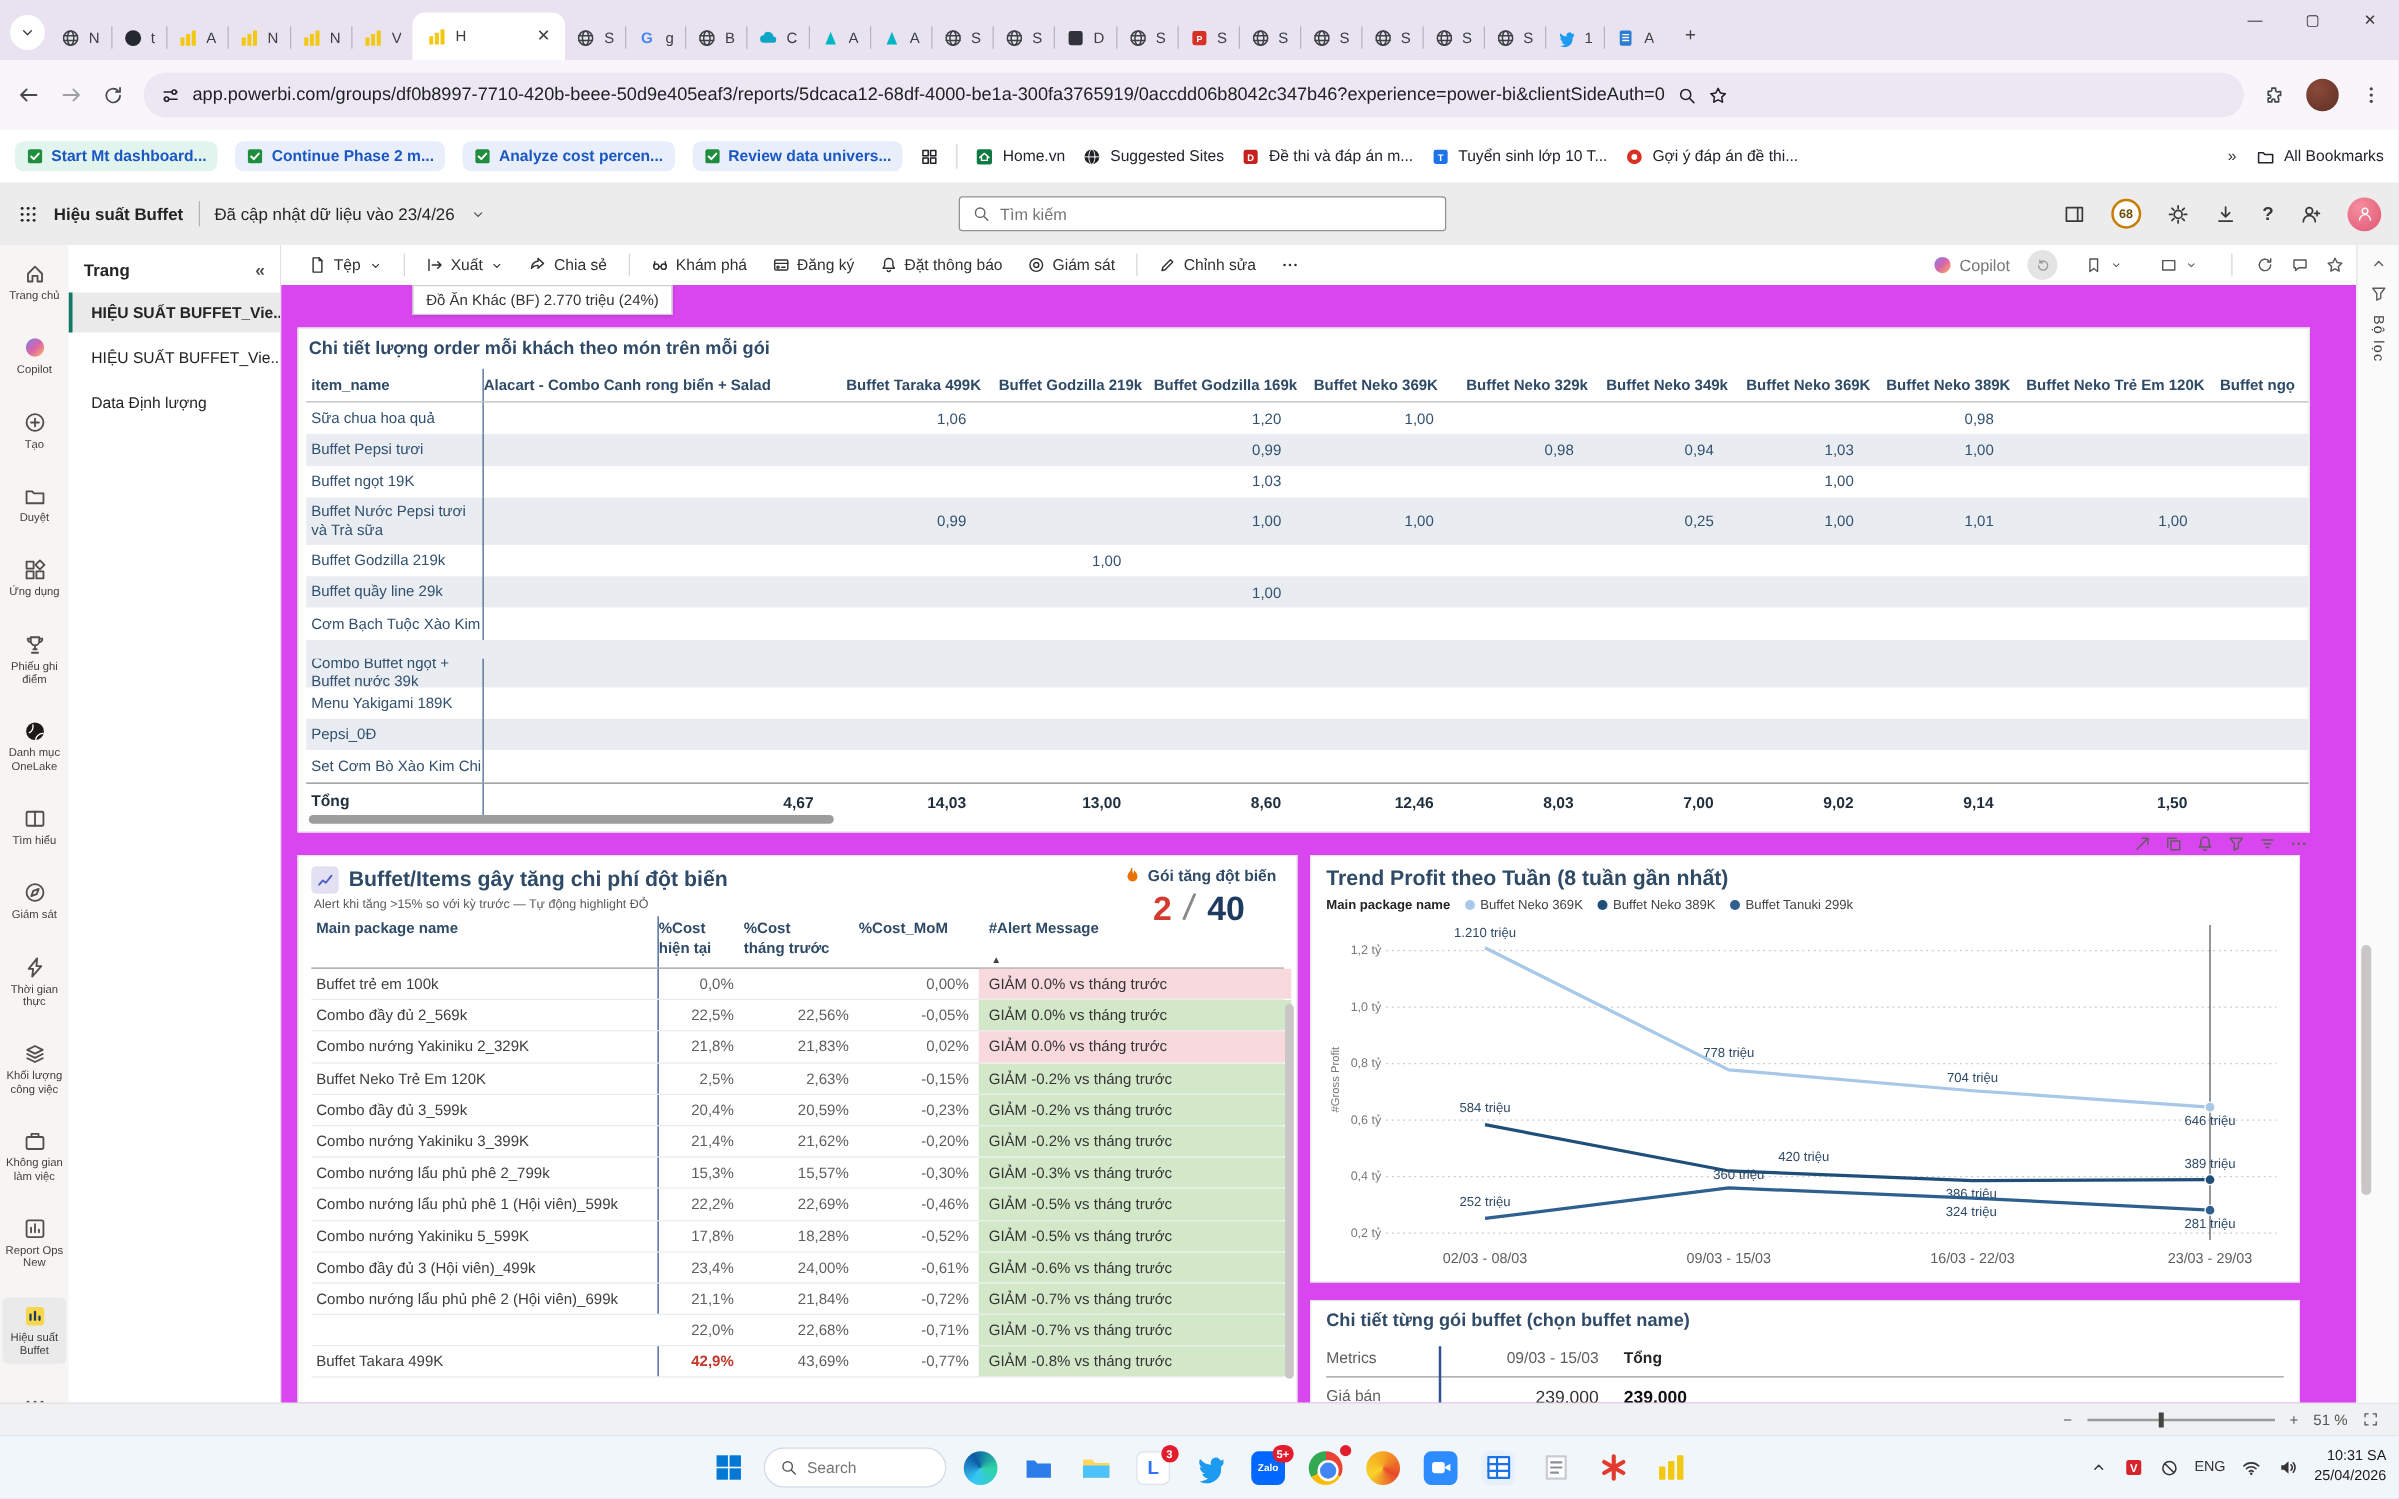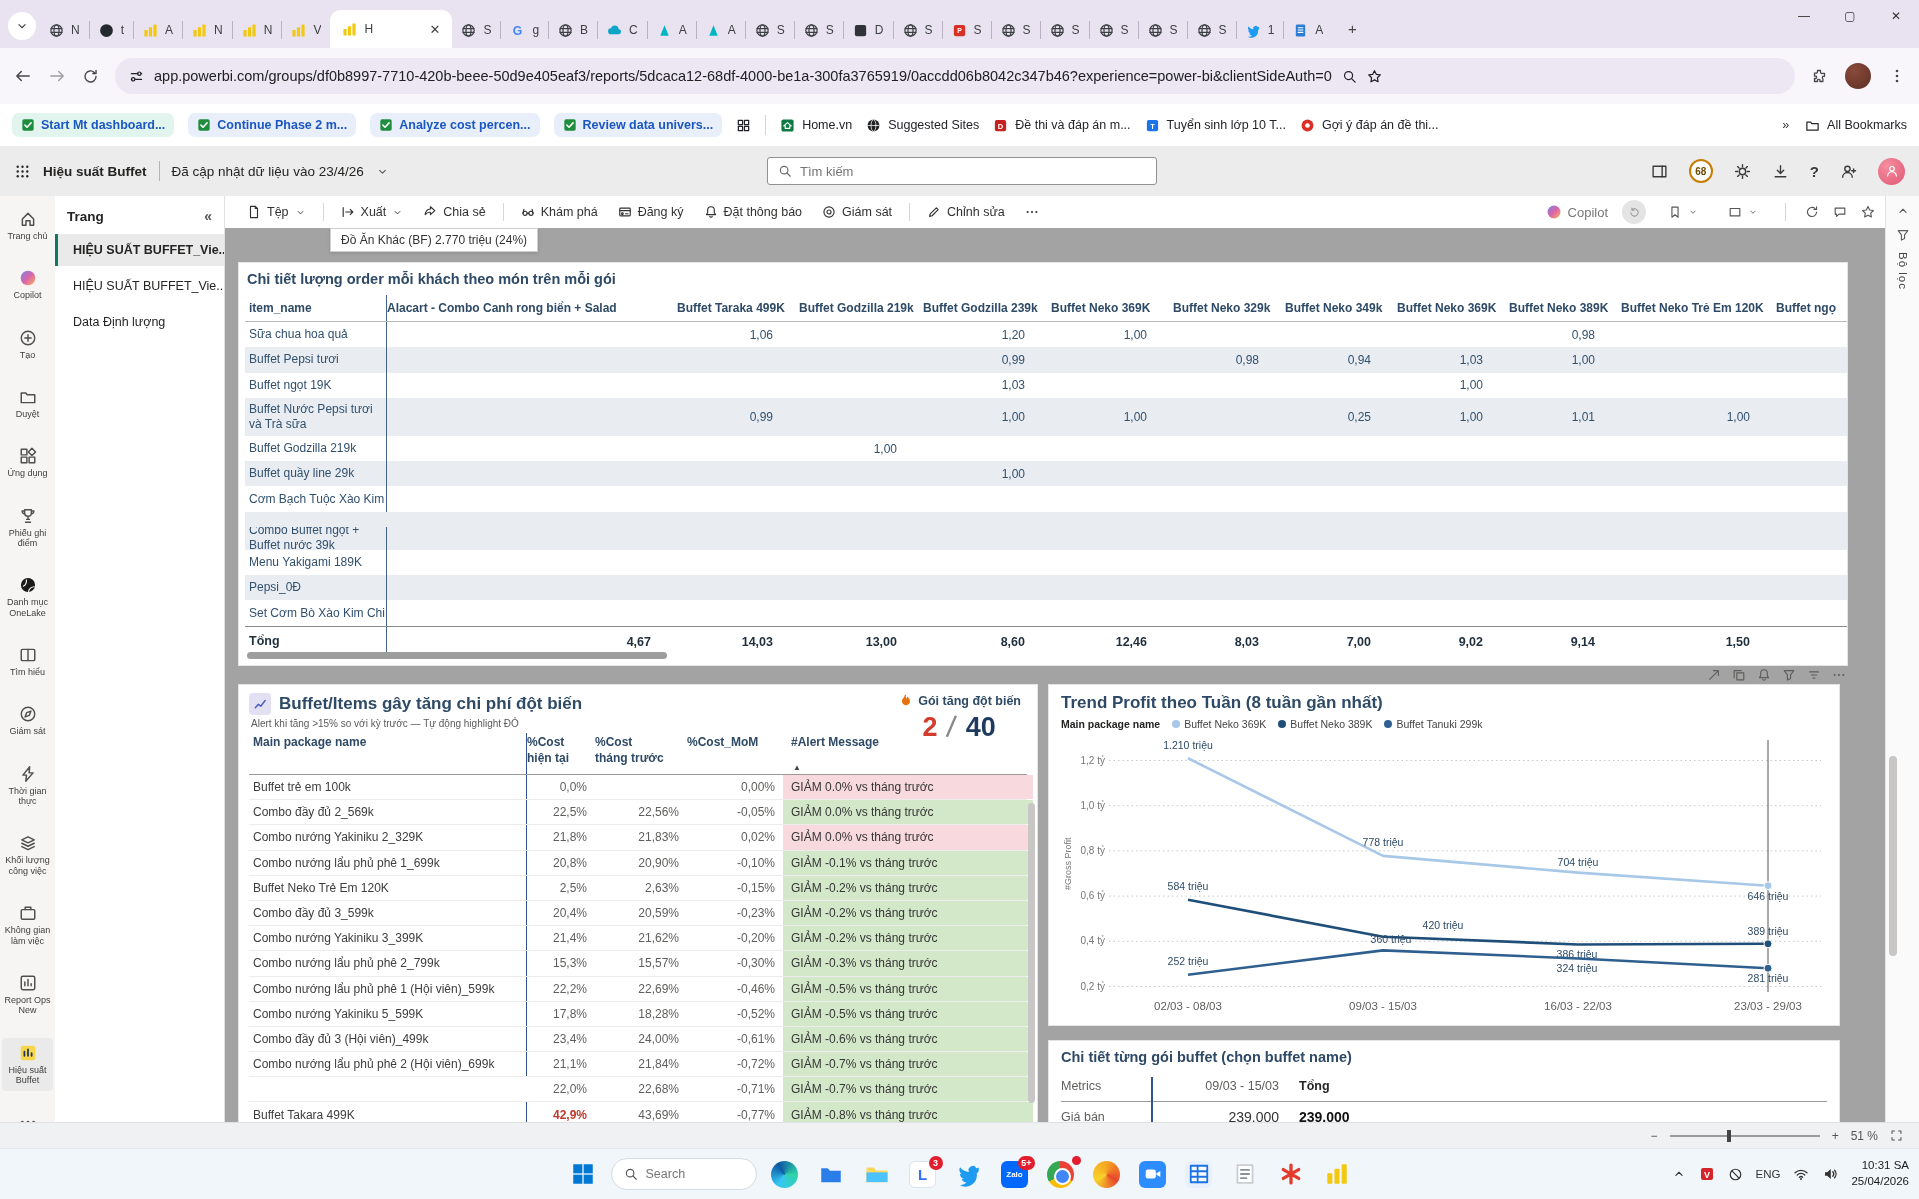--- a/index.html
+++ b/index.html
@@ -61,21 +61,21 @@
 .pageitem.active{background:#eaeaea;border-left:3px solid #117865;font-weight:bold}
 .main{flex:1;display:flex;flex-direction:column;min-width:0}
 .pbitools{height:32px;background:#fff;display:flex;align-items:center;padding:0 10px 0 14px;gap:4px;font-size:12.5px;color:#323130;flex:0 0 auto}
 .toolitem{display:flex;align-items:center;gap:6px;padding:4px 8px;border-radius:3px;white-space:nowrap}
 .tooldiv{width:1px;height:18px;background:#d6d6d6;margin:0 5px}
 .toolright{margin-left:auto;display:flex;align-items:center;gap:14px;color:#555}
 .copilotbtn{display:flex;align-items:center;gap:6px;color:#777;font-size:13px}
 .resetbtn{width:24px;height:24px;border-radius:50%;background:#e4e4e4;display:flex;align-items:center;justify-content:center;color:#999}
 
 
-.canvas{flex:1;position:relative;background:#a3a3a3;overflow:hidden}
+.canvas{flex:1;position:relative;background:#d946ef;overflow:hidden}
 .vcard{position:absolute;background:#fff;border:1px solid #e4e4e4}
 .chip{position:absolute;left:105px;top:0;background:#fff;border:1px solid #cfcfcf;box-shadow:0 1px 3px rgba(0,0,0,.15);padding:4px 10px;font-size:12px;color:#333;white-space:nowrap}
 
 
 .otable{left:13px;top:34px;width:1610px;height:404px;padding:6px 0 0 6px;overflow:hidden}
 .ot-title{font-size:14.5px;font-weight:bold;color:#2e4a66;padding:2px 0 8px 2px}
 .orow{display:flex;align-items:stretch}
 .ocell{flex:0 0 auto;font-size:12px;color:#31506e;display:flex;align-items:center;justify-content:flex-end;padding-right:26px;overflow:hidden}
 .ocell.name{justify-content:flex-start;padding:0 6px 0 4px;border-right:1px solid #44618c;line-height:1.25}
 .ohead .ocell{color:#2e4a66;font-weight:600;justify-content:flex-start;padding-right:4px;white-space:nowrap}
@@ -974,21 +974,21 @@
         <div class="chip">Đồ Ăn Khác (BF) 2.770 triệu (24%)</div>
 
         <div class="vcard otable">
           <div class="ot-title">Chi tiết lượng order mỗi khách theo món trên mỗi gói</div>
           <div id="otbody">
               <div class="orow ohead">
                 <div class="ocell name" style="width: 142px; flex-basis: 142px; border-right: 1px solid rgb(68, 97, 140);">item_name</div>
                 <div class="ocell" style="width: 290px; flex-basis: 290px;">Alacart - Combo Canh rong biển + Salad</div>
                 <div class="ocell" style="width: 122px; flex-basis: 122px;">Buffet Taraka 499K</div>
                 <div class="ocell" style="width: 124px; flex-basis: 124px;">Buffet Godzilla 219k</div>
-                <div class="ocell" style="width: 128px; flex-basis: 128px;">Buffet Godzilla 239k</div>
+                <div class="ocell" style="width: 128px; flex-basis: 128px;">Buffet Godzilla 169k</div>
                 <div class="ocell" style="width: 122px; flex-basis: 122px;">Buffet Neko 369K</div>
                 <div class="ocell" style="width: 112px; flex-basis: 112px;">Buffet Neko 329k</div>
                 <div class="ocell" style="width: 112px; flex-basis: 112px;">Buffet Neko 349k</div>
                 <div class="ocell" style="width: 112px; flex-basis: 112px;">Buffet Neko 369K</div>
                 <div class="ocell" style="width: 112px; flex-basis: 112px;">Buffet Neko 389K</div>
                 <div class="ocell" style="width: 155px; flex-basis: 155px;">Buffet Neko Trẻ Em 120K</div>
                 <div class="ocell" style="width: 80px; flex-basis: 80px;">Buffet ngọ</div>
               </div>
               <div class="orow" style="height: 25.3px;">
                 <div class="ocell name" style="width: 142px; flex-basis: 142px; white-space: nowrap;">Sữa chua hoa quả</div>
@@ -1248,27 +1248,20 @@
                 <div class="acell c2" style="width: 92px; flex-basis: 92px;">22,56%</div>
                 <div class="acell c3" style="width: 96px; flex-basis: 96px;">-0,05%</div>
                 <div class="acell c4 tone-green" style="width: 250px; flex-basis: 250px;">GIẢM 0.0% vs tháng trước</div>
               </div>
               <div class="arow">
                 <div class="acell c0" style="width: 278px; flex-basis: 278px;">Combo nướng Yakiniku 2_329K</div>
                 <div class="acell c1" style="width: 68px; flex-basis: 68px;">21,8%</div>
                 <div class="acell c2" style="width: 92px; flex-basis: 92px;">21,83%</div>
                 <div class="acell c3" style="width: 96px; flex-basis: 96px;">0,02%</div>
                 <div class="acell c4 tone-pink" style="width: 250px; flex-basis: 250px;">GIẢM 0.0% vs tháng trước</div>
-              </div>
-              <div class="arow">
-                <div class="acell c0" style="width: 278px; flex-basis: 278px;">Combo nướng lẩu phủ phê 1_699k</div>
-                <div class="acell c1" style="width: 68px; flex-basis: 68px;">20,8%</div>
-                <div class="acell c2" style="width: 92px; flex-basis: 92px;">20,90%</div>
-                <div class="acell c3" style="width: 96px; flex-basis: 96px;">-0,10%</div>
-                <div class="acell c4 tone-green" style="width: 250px; flex-basis: 250px;">GIẢM -0.1% vs tháng trước</div>
               </div>
               <div class="arow">
                 <div class="acell c0" style="width: 278px; flex-basis: 278px;">Buffet Neko Trẻ Em 120K</div>
                 <div class="acell c1" style="width: 68px; flex-basis: 68px;">2,5%</div>
                 <div class="acell c2" style="width: 92px; flex-basis: 92px;">2,63%</div>
                 <div class="acell c3" style="width: 96px; flex-basis: 96px;">-0,15%</div>
                 <div class="acell c4 tone-green" style="width: 250px; flex-basis: 250px;">GIẢM -0.2% vs tháng trước</div>
               </div>
               <div class="arow">
                 <div class="acell c0" style="width: 278px; flex-basis: 278px;">Combo đầy đủ 3_599k</div>

